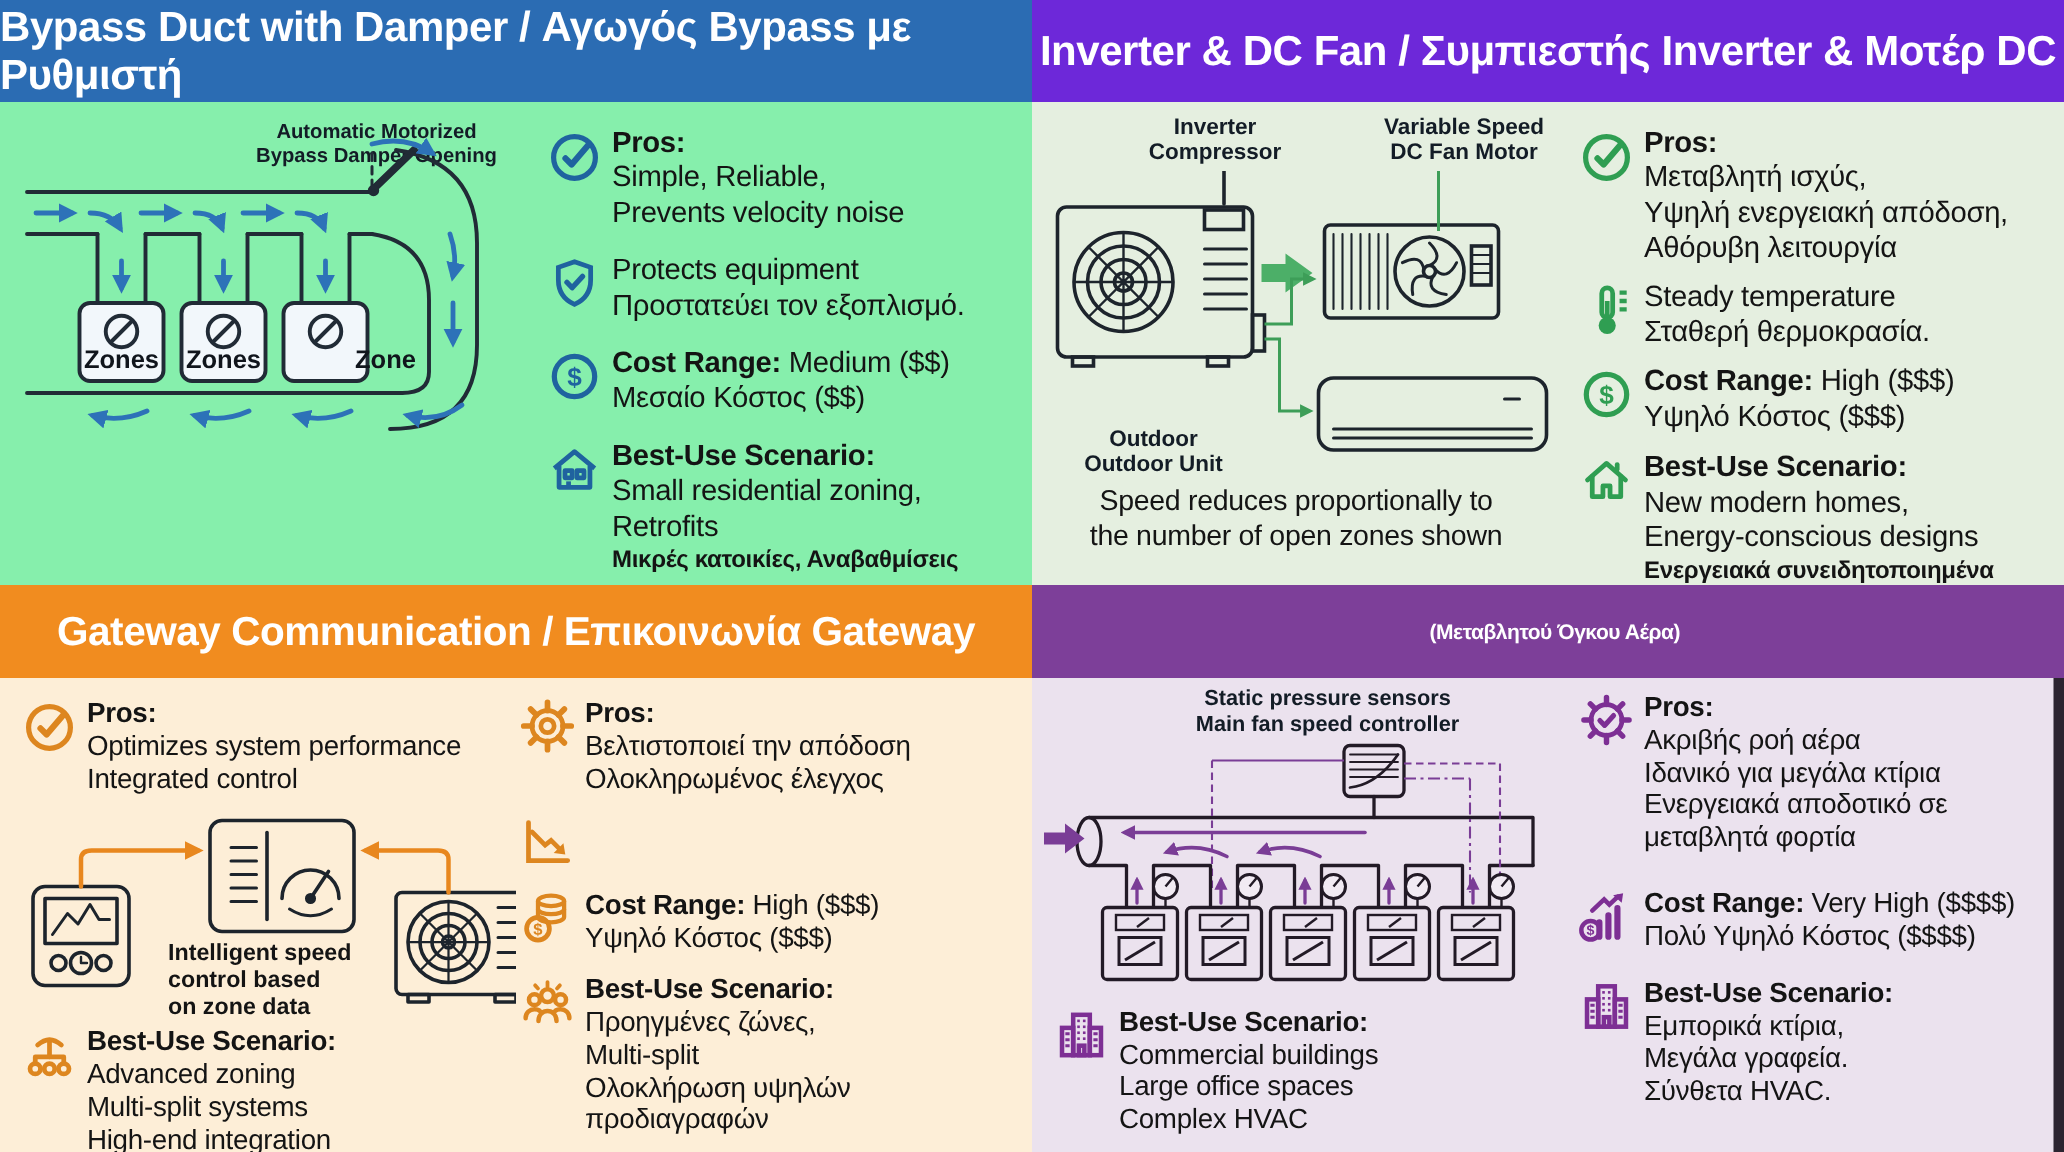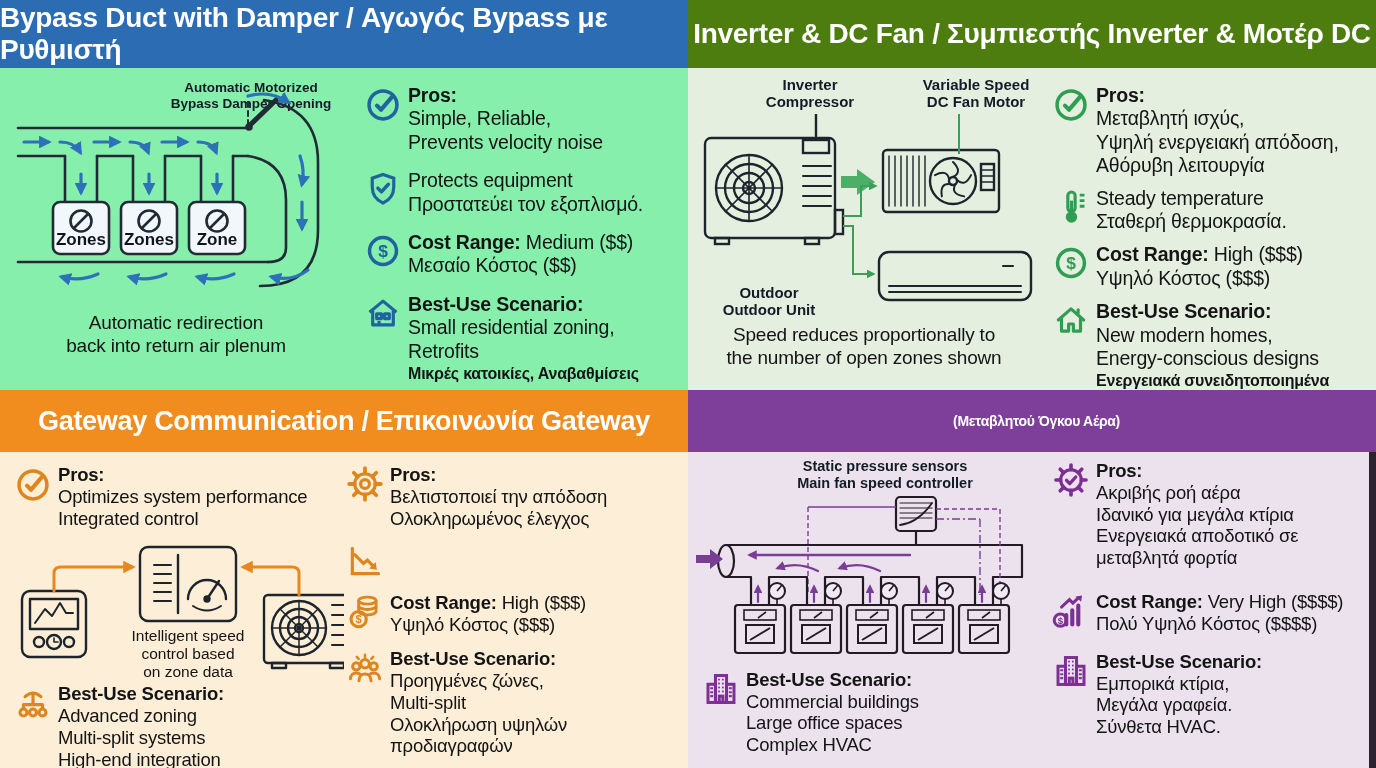--- a/index.html
+++ b/index.html
@@ -6,21 +6,21 @@
   body{width:1376px;height:768px;overflow:hidden;position:relative;
        font-family:"Liberation Sans",sans-serif;color:#141414;}
   .grid{display:grid;grid-template-columns:688px 688px;grid-template-rows:390px 378px;width:1376px;height:768px;}
   .q{display:flex;flex-direction:column;overflow:hidden;}
   .qh{flex:none;display:flex;align-items:center;justify-content:center;color:#fff;font-weight:bold;letter-spacing:-0.3px;}
   .row1 .qh{height:68px;font-size:28px;}
   .row2 .qh{height:62px;font-size:27px;}
   .qh .sub{font-size:14px;margin-left:9px;font-weight:bold;}
   .qb{flex:1;position:relative;}
   .q-blue .qh{background:#2b6cb3;} .q-blue .qb{background:#86efac;}
-  .q-green .qh{background:#4d7c0f;} .q-green .qb{background:#e5efe0;}
+  .q-green .qh{background:#6d28d9;} .q-green .qb{background:#e5efe0;}
   .q-orange .qh{background:#f18c1f;} .q-orange .qb{background:#fdeed7;}
   .q-purple .qh{background:#7d3f99;} .q-purple .qb{background:#ebe2ee;}
   .split{display:flex;height:100%;}
   .diag-col{flex:none;width:356px;position:relative;}
   .items-col{flex:1;padding:16px 8px 0 8px;}
   .row2 .items-col{padding-top:10px;}
   .item{display:flex;margin-bottom:15px;}
   .row2 .item{margin-bottom:12px;}
   .icon{width:44px;flex:none;padding-top:1px;}
   .icon svg{display:block;}
@@ -29,21 +29,21 @@
   .q-orange .icon{color:#dd861f;}
   .q-purple .icon{color:#7d2f94;}
   .txt{font-size:19.5px;line-height:1.2;letter-spacing:-0.2px;}
   .row2 .txt{font-size:18.5px;line-height:1.18;}
   .t{font-weight:bold;}
   .ml{white-space:pre-line;}
   .s{font-size:16px;font-weight:bold;margin-top:1px;}
   .cap{font-size:19px;line-height:1.2;text-align:center;white-space:pre-line;letter-spacing:-0.2px;}
   .dlabel{position:absolute;font-weight:bold;text-align:center;line-height:1.15;white-space:pre-line;color:#131c26;}
   .zlabel{position:absolute;width:56px;text-align:center;font-weight:bold;font-size:17px;color:#10151c;}
-  .gw-cap{position:absolute;font-size:15.5px;font-weight:normal;text-align:center;line-height:1.15;white-space:pre-line;}
+  .gw-cap{position:absolute;font-size:15.5px;font-weight:bold;text-align:left;line-height:1.15;white-space:pre-line;}
   .vav-label{font-weight:bold;font-size:14.5px;text-align:center;line-height:1.2;white-space:pre-line;margin:4px 0 2px 60px;width:270px;color:#131c26;}
   .col{width:50%;box-sizing:border-box;}
   .col-l{padding:12px 0 0 14px;}
   .col-r{padding:12px 6px 0 2px;}
   .edge-strip{position:absolute;right:0;top:452px;width:7px;height:316px;background:#2b2430;}
 </style>
 </head>
 <body>
 
 <div class="grid">
@@ -97,23 +97,21 @@
               <path d="M298 66 Q303 80 300 94" marker-end="url(#m-b)"></path>
               <path d="M300 112 V138" marker-end="url(#m-b)"></path>
               <path d="M96 184 Q78 192 60 187" marker-end="url(#m-b)"></path>
               <path d="M164 184 Q146 192 128 187" marker-end="url(#m-b)"></path>
               <path d="M232 184 Q214 192 196 187" marker-end="url(#m-b)"></path>
               <path d="M306 180 Q290 192 270 187" marker-end="url(#m-b)"></path>
             </g>
           </svg>
           <span class="zlabel" style="left:53px;top:162px;">Zones</span>
           <span class="zlabel" style="left:121px;top:162px;">Zones</span>
-          <span class="zlabel" style="left:189px;top:162px;">Zone</span>
-          <div class="cap" style="position:absolute;left:8px;top:244px;width:336px;">Automatic redirection
-back into return air plenum</div>
+          <span class="zlabel" style="left:189px;top:162px;padding-left:40px;">Zone</span>
         </div>
         <div class="items-col">
           <div class="item">
             <span class="icon">
               <svg width="38" height="38" viewBox="0 0 24 24">
                   <circle cx="12" cy="12.6" r="8.8" fill="none" stroke="currentColor" stroke-width="2.2"></circle>
                   <path d="M8.2 13 l2.6 2.6 L18 7.2" fill="none" stroke="currentColor" stroke-width="2.6" stroke-linecap="round" stroke-linejoin="round"></path>
                 </svg>
             </span>
             <div class="txt">

